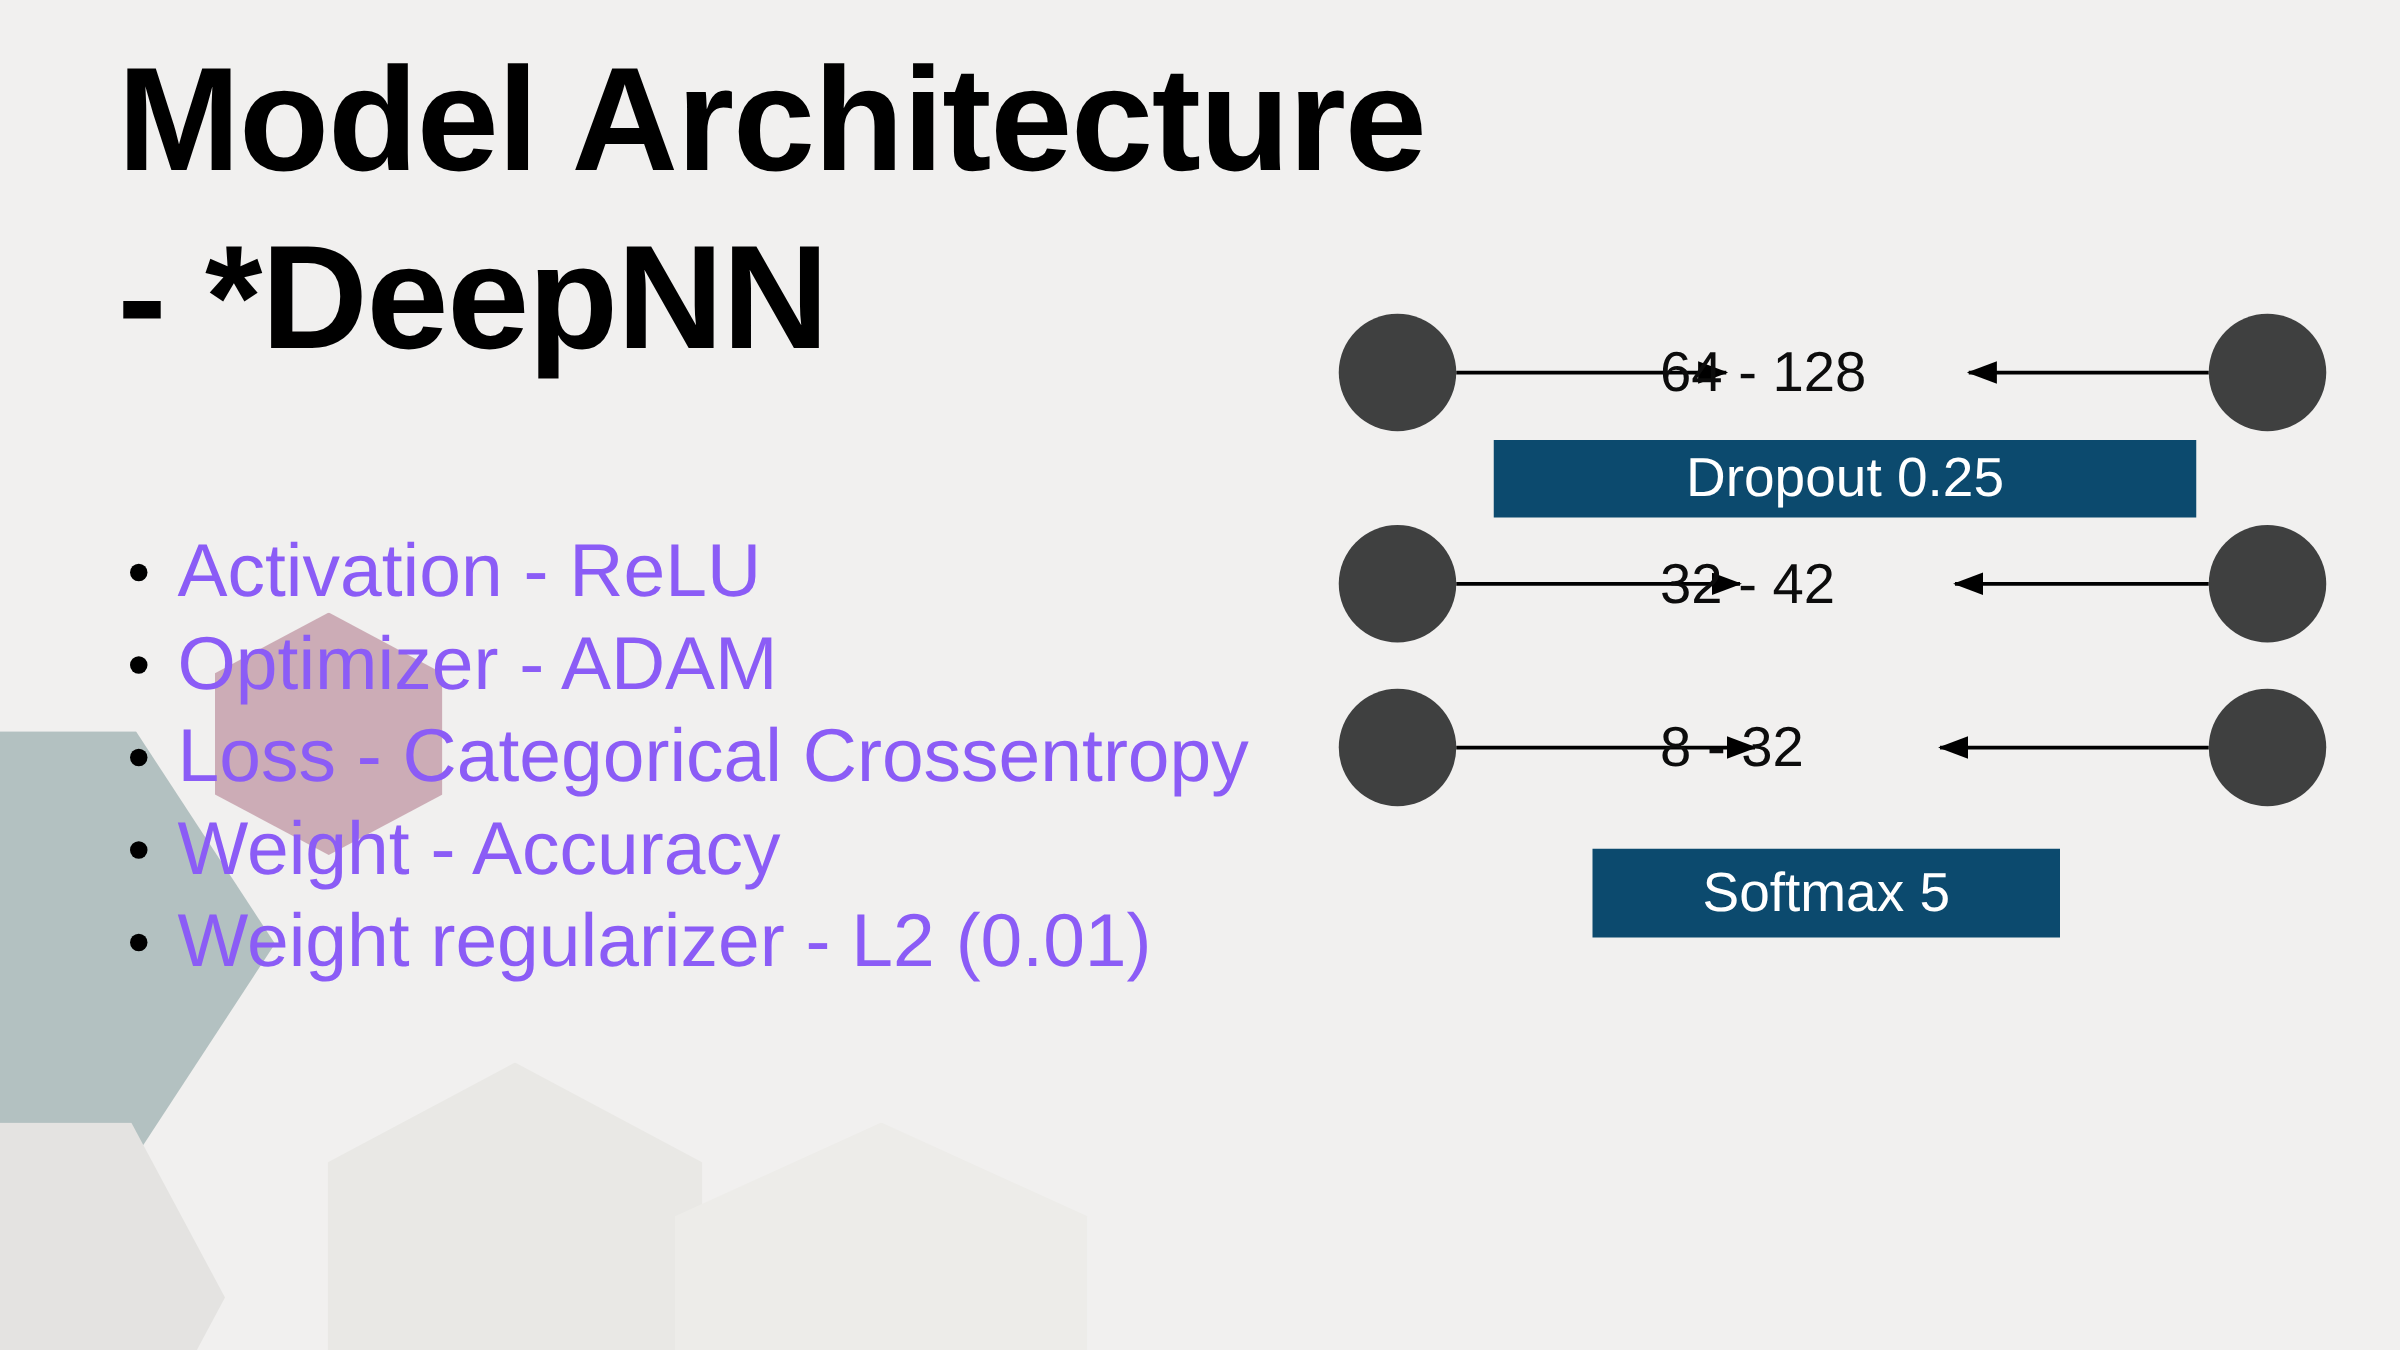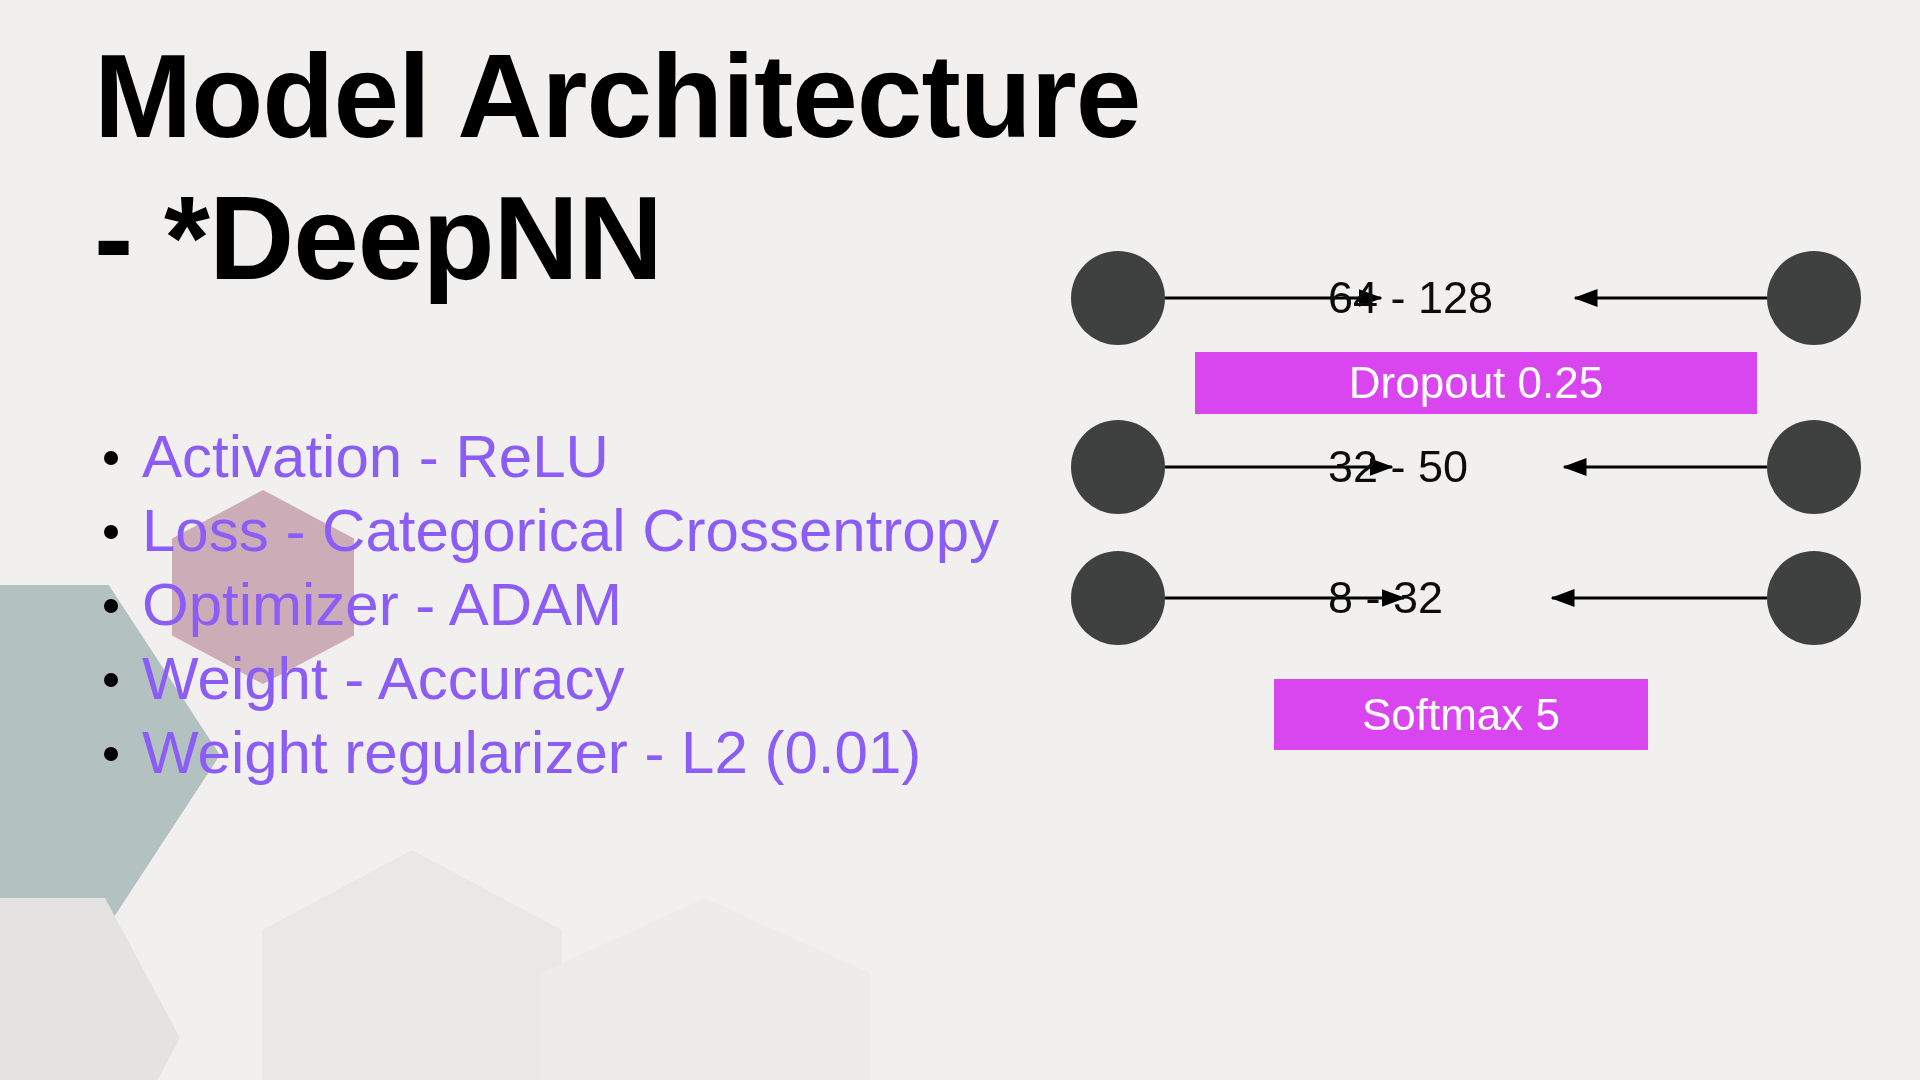--- a/index.html
+++ b/index.html
@@ -49,21 +49,21 @@
   .arrows { position: absolute; left: 1000px; top: 200px; }
   .node {
     position: absolute; width: 94px; height: 94px;
     border-radius: 50%; background: #3f4040;
   }
   .row-label {
     position: absolute; width: 300px; height: 50px; line-height: 50px;
     left: 1328px; text-align: left; font-size: 45px; color: #0c0c0c;
   }
   .pill {
-    position: absolute; background: #d946ef; color: #fff;
+    position: absolute; background: #0c4a6e; color: #fff;
     display: flex; align-items: center; justify-content: center;
     font-size: 44px;
   }
   .pill-dropout { left: 1195px; top: 352px; width: 562px; height: 62px; }
   .pill-softmax { left: 1274px; top: 679px; width: 374px; height: 71px; }
 </style>
 </head>
 <body>
 
 <div class="slide">
@@ -74,22 +74,22 @@
   <div class="hex hex-h hex-gray-2"></div>
   <div class="hex hex-v hex-gray-3"></div>
 
   <h1 class="title">
     <span>Model Architecture</span><br>
     <span>- *DeepNN</span>
   </h1>
 
   <ul class="bullets">
     <li>Activation - ReLU</li>
+    <li>Optimizer - ADAM</li>
     <li>Loss - Categorical Crossentropy</li>
-    <li>Optimizer - ADAM</li>
     <li>Weight - Accuracy</li>
     <li>Weight regularizer - L2 (0.01)</li>
   </ul>
 
   <div class="diagram">
 
     <svg class="arrows" width="920" height="450" viewBox="0 0 920 450">
       <defs>
         <marker id="ah" markerWidth="9" markerHeight="8" refX="7.5" refY="3" orient="auto">
           <path d="M0,0 L8,3 L0,6 Z" fill="#000"></path>
@@ -104,21 +104,21 @@
     </svg>
 
     <div class="node" style="left:1071px; top:251px;"></div>
     <div class="node" style="left:1767px; top:251px;"></div>
     <div class="node" style="left:1071px; top:420px;"></div>
     <div class="node" style="left:1767px; top:420px;"></div>
     <div class="node" style="left:1071px; top:551px;"></div>
     <div class="node" style="left:1767px; top:551px;"></div>
 
     <div class="row-label" style="top:273px;">64 - 128</div>
-    <div class="row-label" style="top:442px;">32 - 50</div>
+    <div class="row-label" style="top:442px;">32 - 42</div>
     <div class="row-label" style="top:573px;">8 - 32</div>
 
     <div class="pill pill-dropout">
       <span>Dropout 0.25</span>
     </div>
     <div class="pill pill-softmax">
       <span>Softmax 5</span>
     </div>
 
   </div>

